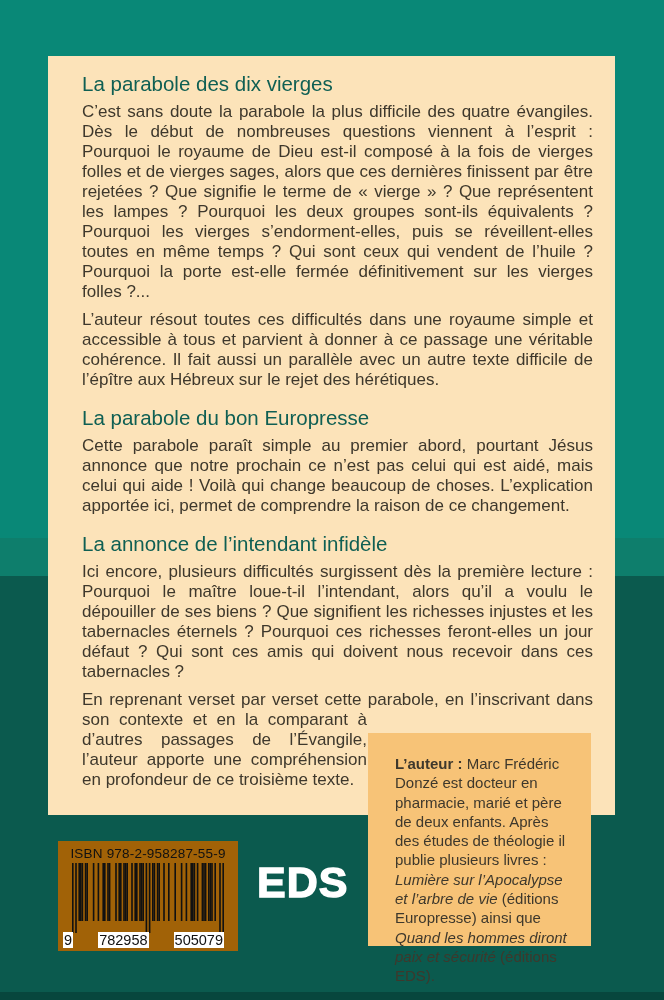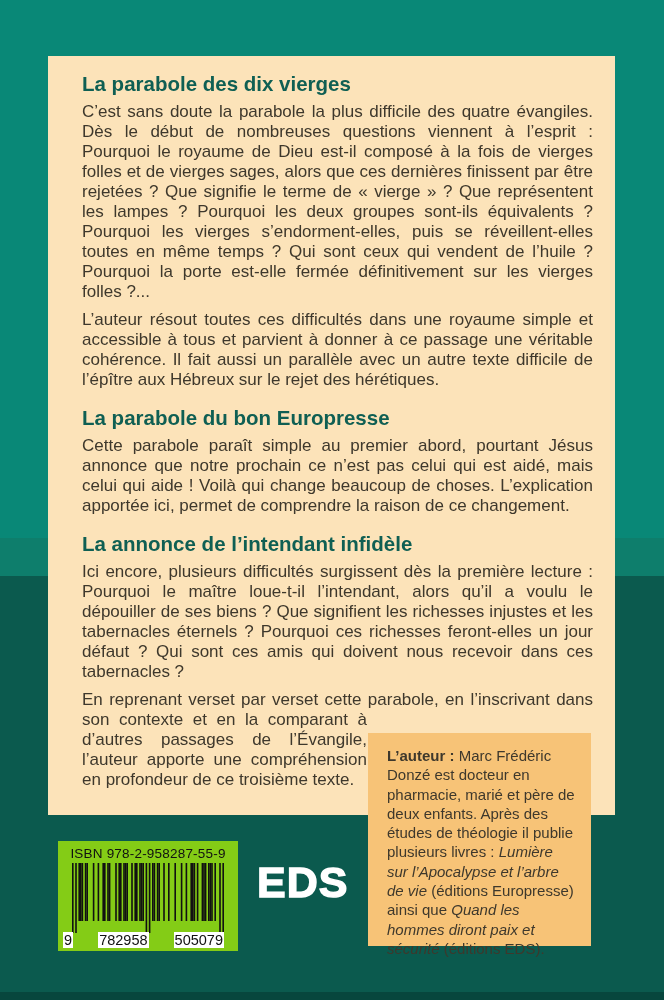--- a/index.html
+++ b/index.html
@@ -23,47 +23,47 @@
   .band-mid{top:538px;height:38px;background:var(--bg-mid);}
   .band-dark{top:576px;height:416px;background:var(--bg-dark);}
   .band-footer{top:992px;height:8px;background:var(--bg-footer);}
 
   .panel{
     position:absolute;left:48px;top:56px;width:567px;height:759px;
     background:var(--panel);box-sizing:border-box;
     padding:16px 22px 0 34px;color:var(--body-text);
   }
   .panel h2{
-    font-size:20.5px;line-height:24px;font-weight:700;
+    font-size:20.5px;line-height:24px;font-weight:400;
     color:var(--heading);margin:16px 0 6px;
   }
   .panel h2.first{margin-top:0;}
   .panel p{
     font-size:17px;line-height:20px;text-align:justify;
     margin:0 0 8px;
   }
   .wrap-para{hyphens:auto;}
   .author-spacer{
     float:right;width:226px;height:112px;
     shape-outside:inset(23px 0 0 0);
   }
 
   .author-box{
     position:absolute;left:368px;top:733px;width:223px;height:213px;
     background:var(--accent);box-sizing:border-box;
     padding:13px 14px 0 19px;
   }
   .author-box p{
-    margin:0;font-size:15px;line-height:19.3px;
+    margin:8px;font-size:15px;line-height:19.3px;
     color:var(--body-text);text-align:left;
   }
 
   .barcode-box{
     position:absolute;left:58px;top:841px;width:180px;height:110px;
-    background:#84cc16;
+    background:#a16207;
   }
   .isbn-label{
     font-size:13.5px;color:#111;text-align:center;
     margin-top:5px;letter-spacing:0.2px;white-space:nowrap;
   }
   .bars{display:block;margin:2px auto 0;}
   .digits{
     position:absolute;left:0;right:0;bottom:3px;
     display:flex;justify-content:space-between;
     padding:0 14px 0 5px;font-size:14.5px;color:#111;

